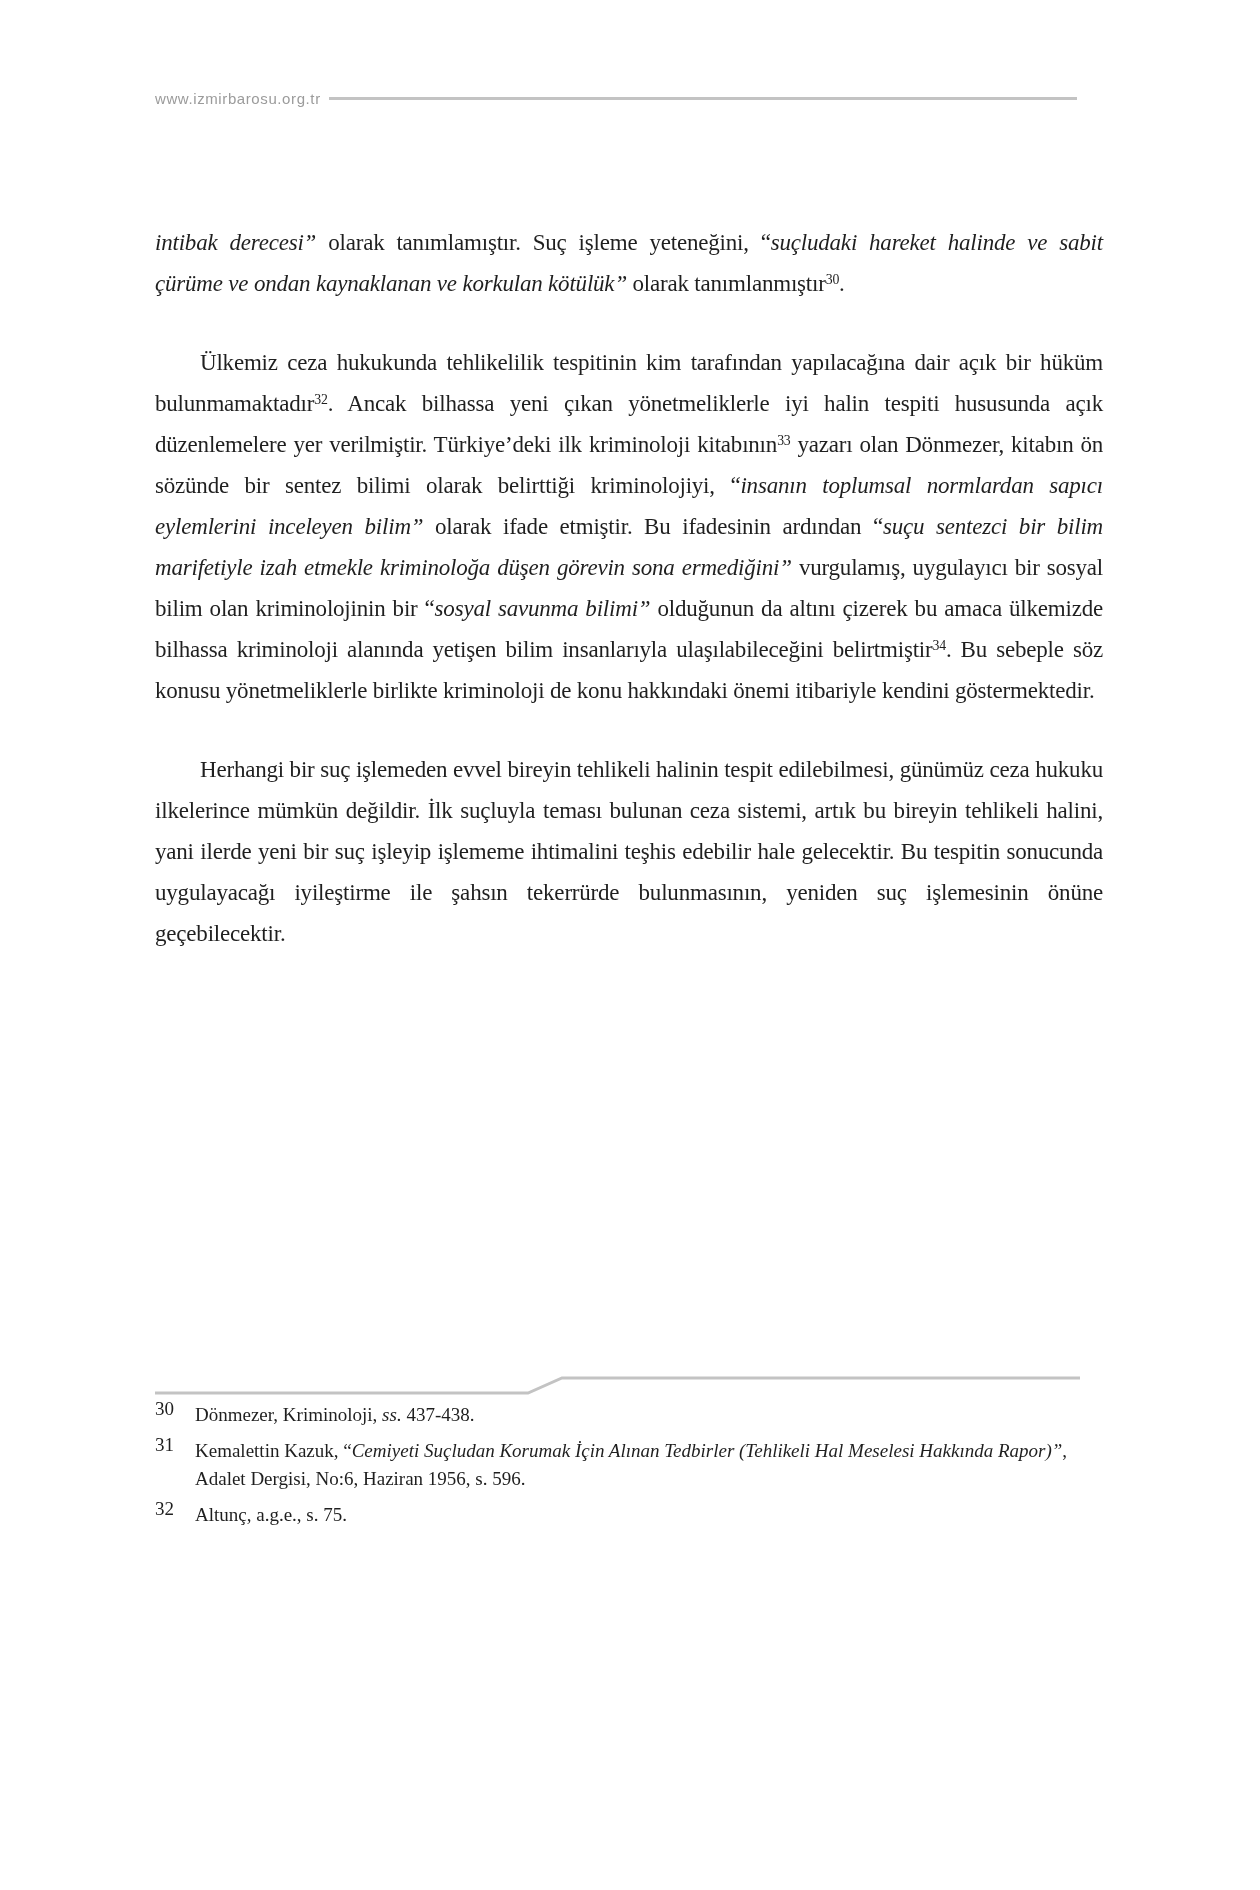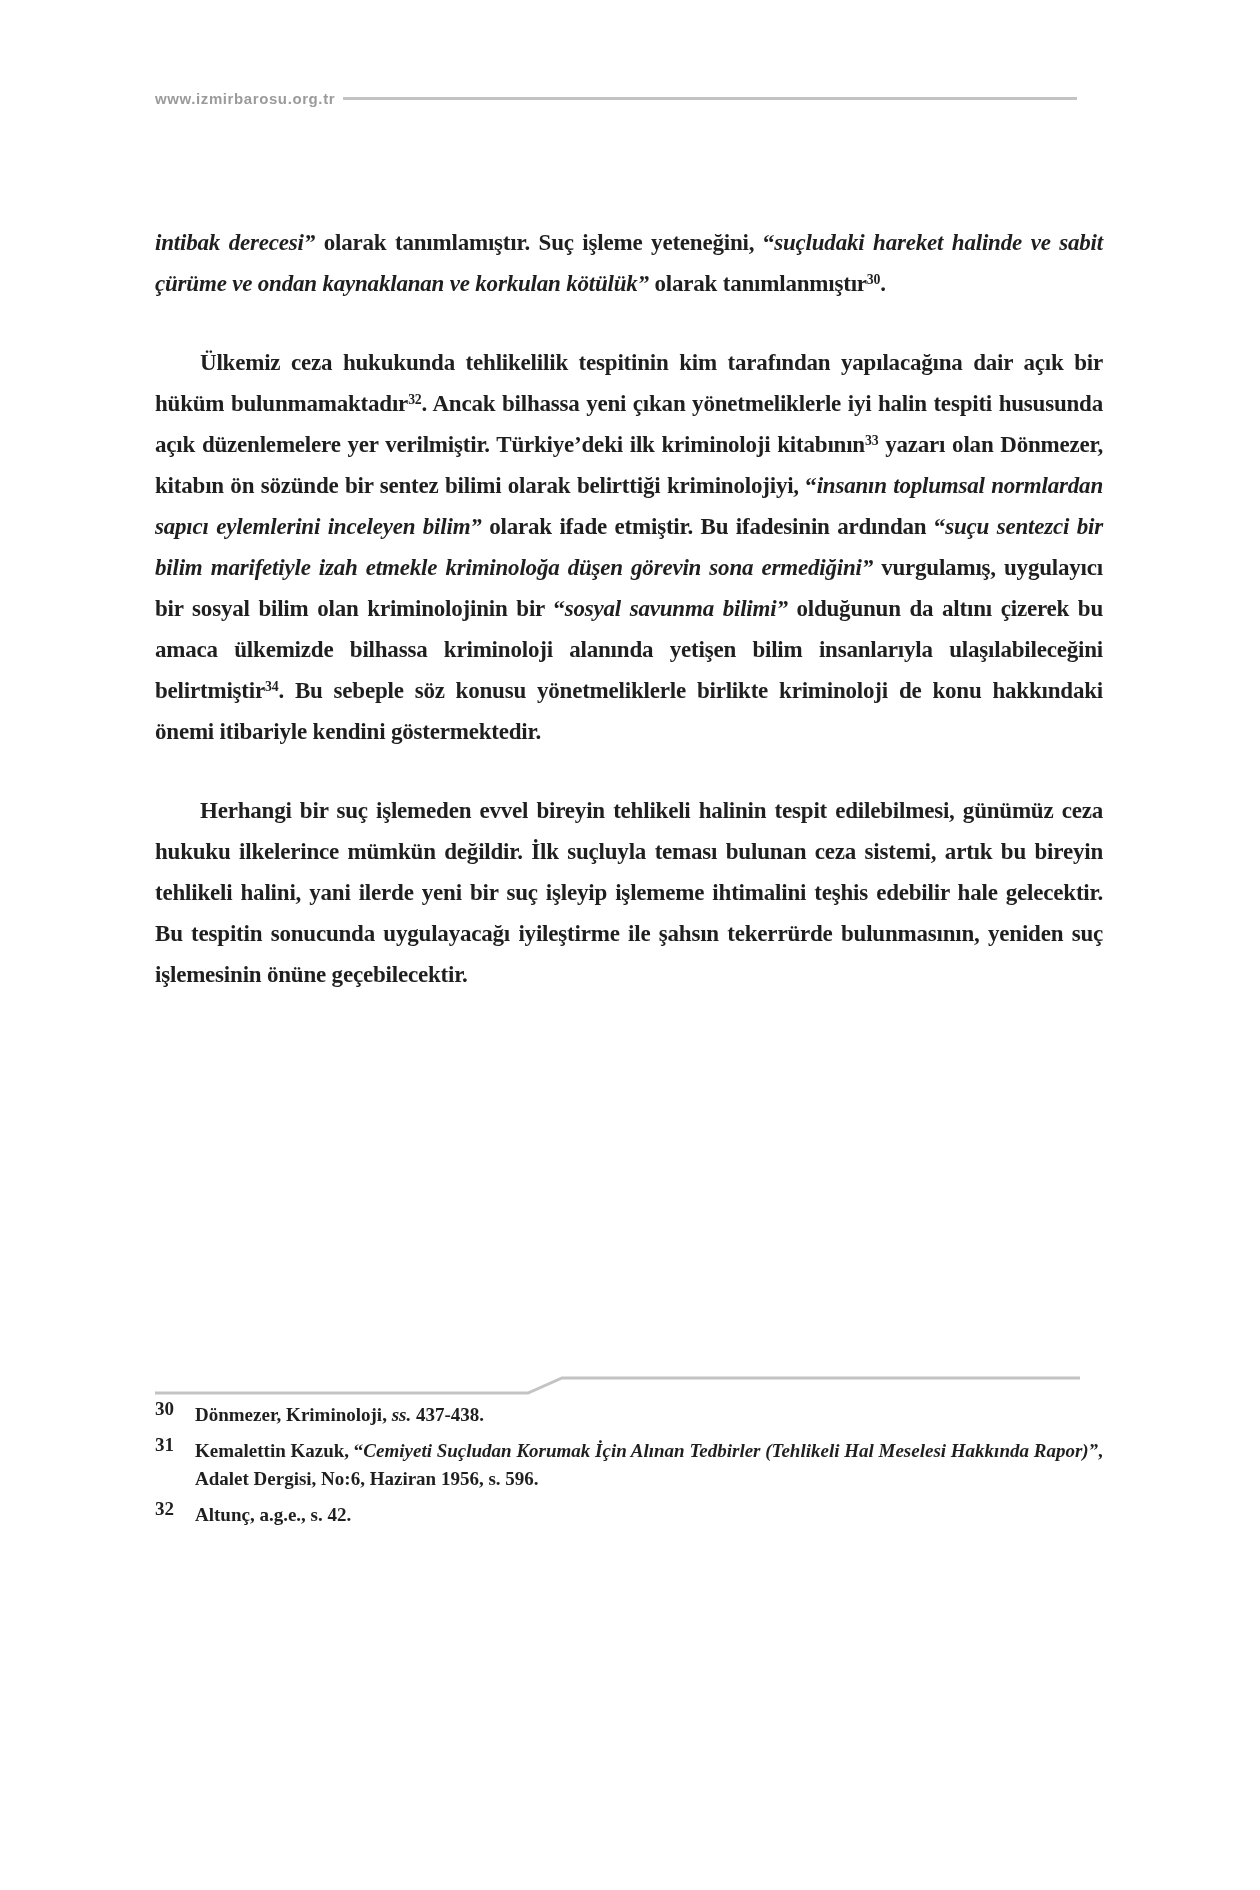--- a/index.html
+++ b/index.html
@@ -1,18 +1,18 @@
 <!DOCTYPE html>
 <html lang="tr"><head>
 <meta charset="utf-8">
 <style>
   html,body{margin:0;padding:0;background:#ffffff;}
   .page{
     position:relative;width:1260px;height:1538px;background:#ffffff;
-    overflow:hidden;font-family:"Liberation Serif",serif;color:#1f1f1f;font-weight:bold;
+    overflow:hidden;font-family:"Liberation Serif",serif;color:#1f1f1f;
   }
   
   .header{position:absolute;left:155px;top:90px;width:922px;display:flex;align-items:center;}
   .header-url{font-family:"Liberation Sans",sans-serif;font-size:15px;color:#9b9b9b;letter-spacing:.6px;white-space:nowrap;}
   .header-rule{flex:1;height:3px;background:#c3c3c3;margin-left:8px;}
   
   .body-text{
     position:absolute;left:155px;top:222px;width:948px;
     font-size:23px;line-height:41px;text-align:justify;letter-spacing:-0.2px;
   }
@@ -57,21 +57,21 @@
     <div class="footnote">
       <span class="fn-num">30</span>
       <span class="fn-text"><span>Dönmezer, Kriminoloji, </span><span class="it">ss.</span><span> 437-438.</span></span>
     </div>
     <div class="footnote">
       <span class="fn-num">31</span>
       <span class="fn-text"><span>Kemalettin Kazuk, “</span><span class="it">Cemiyeti Suçludan Korumak İçin Alınan Tedbirler (Tehlikeli Hal Meselesi Hakkında Rapor)”</span><span>, Adalet Dergisi, No:6, Haziran 1956, s. 596.</span></span>
     </div>
     <div class="footnote">
       <span class="fn-num">32</span>
-      <span class="fn-text"><span>Altunç, a.g.e., s. 42.</span></span>
+      <span class="fn-text"><span>Altunç, a.g.e., s. 75.</span></span>
     </div>
     <div class="footnote">
       <span class="fn-num">33</span>
     </div>
     <div class="footnote">
       <span class="fn-num">34</span>
       <span class="fn-text"><span>Dönmezer, Kriminoloji, </span><span class="it">s.i.</span></span>
     </div>
   </div>
 

